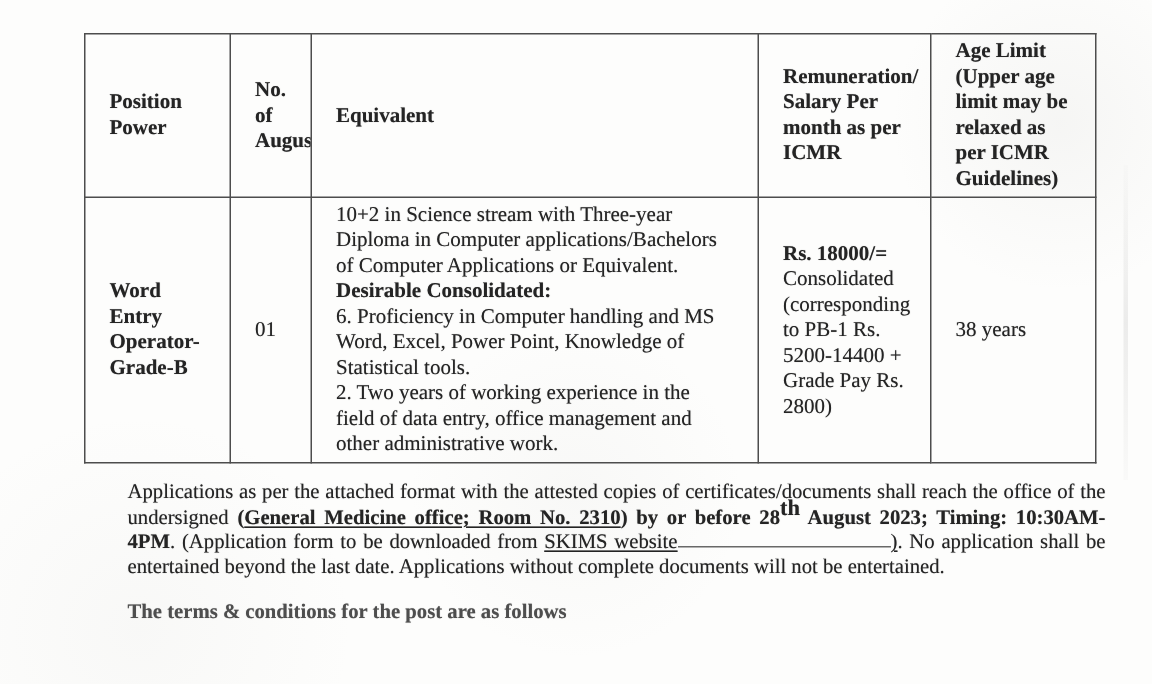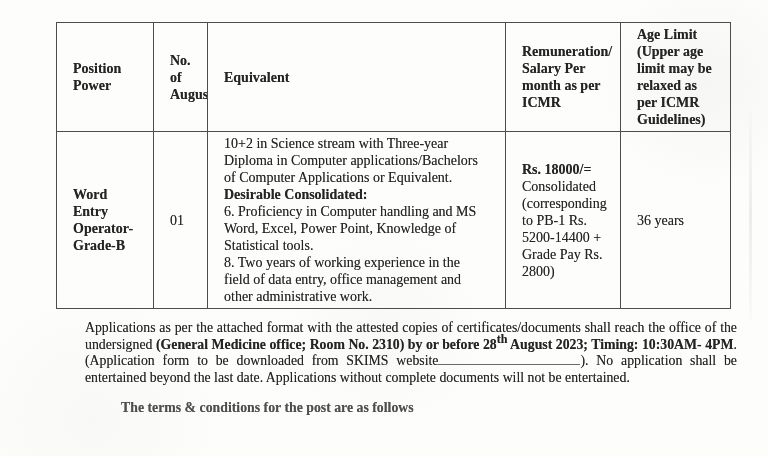--- a/index.html
+++ b/index.html
@@ -34,38 +34,37 @@
     vertical-align:middle;
     overflow:hidden;
   }
   tr.hdr td { font-weight:bold; height:108px; }
   tr.datarow td { height:176px; }
   td.v-top { vertical-align:top; }
   td.h-ctr { text-align:left; }
   td.agehdr { line-height:16.5px; }
   td.agehdr .note { font-weight:bold; }
   .b { font-weight:bold; }
-  .u { text-decoration-thickness:1.2px; text-underline-offset:2px; }
+  .u { text-decoration:underline; text-decoration-thickness:1.2px; text-underline-offset:2px; }
   .u-blank {
     display:inline-block; width:142px; height:12px;
     border-bottom:1.3px solid rgba(55,55,55,0.75);
     vertical-align:baseline;
   }
   .bodytext {
     position:absolute; left:85px; top:320px; width:652px;
     font-size:13.8px; line-height:16.5px;
   }
   .mode-heading { font-weight:bold; margin-bottom:1px; }
   p.apply-para { text-align:justify; }
-  sup.ord { font-size:12px; line-height:0; }
+  sup.ord { font-size:15px; line-height:0; }
   .terms-line {
     margin-top:14px; font-weight:bold;
     color:#3c3c3c; filter:blur(0.35px); opacity:0.9;
     white-space:nowrap;
-    margin-left:36px;
   }
 </style>
 </head>
 <body>
 
 <div class="page">
 
   <div class="scan-streak"></div>
 
   <table class="vacancy">
@@ -87,27 +86,27 @@
           <div class="note">(Upper age limit may be relaxed as per ICMR Guidelines)</div>
         </td>
       </tr>
       <tr class="datarow">
         <td class="b">Word Entry Operator-Grade-B</td>
         <td class="h-ctr">01</td>
         <td class="v-top">
           <div>10+2 in Science stream with Three-year Diploma in Computer applications/Bachelors of Computer Applications or Equivalent.</div>
           <div class="b">Desirable Consolidated:</div>
           <div>6. Proficiency in Computer handling and MS Word, Excel, Power Point, Knowledge of Statistical tools.</div>
-          <div>8. Two years of working experience in the field of data entry, office management and other administrative work.</div>
+          <div>2. Two years of working experience in the field of data entry, office management and other administrative work.</div>
         </td>
         <td>
           <div class="b">Rs. 18000/=</div>
           <div>Consolidated (corresponding to PB-1 Rs. 5200-14400 + Grade Pay Rs. 2800)</div>
         </td>
-        <td>36 years</td>
+        <td>38 years</td>
       </tr>
     </tbody>
   </table>
 
   <div class="bodytext">
     <p class="apply-para"><span>Applications as per the attached format with the attested copies of certificates/documents shall reach the office of the undersigned </span><span class="b">(</span><span class="b u">General Medicine office; Room No. 2310</span><span class="b">) by or before 28</span><sup class="ord b">th</sup><span class="b"> August 2023; Timing: 10:30AM- 4PM</span><span>. (Application form to be downloaded from </span><span class="u">SKIMS website</span><span class="u-blank"></span><span class="u">)</span><span>. No application shall be entertained beyond the last date. Applications without complete documents will not be entertained.</span></p>
     <div class="terms-line">The terms &amp; conditions for the post are as follows</div>
   </div>
 
 </div>

